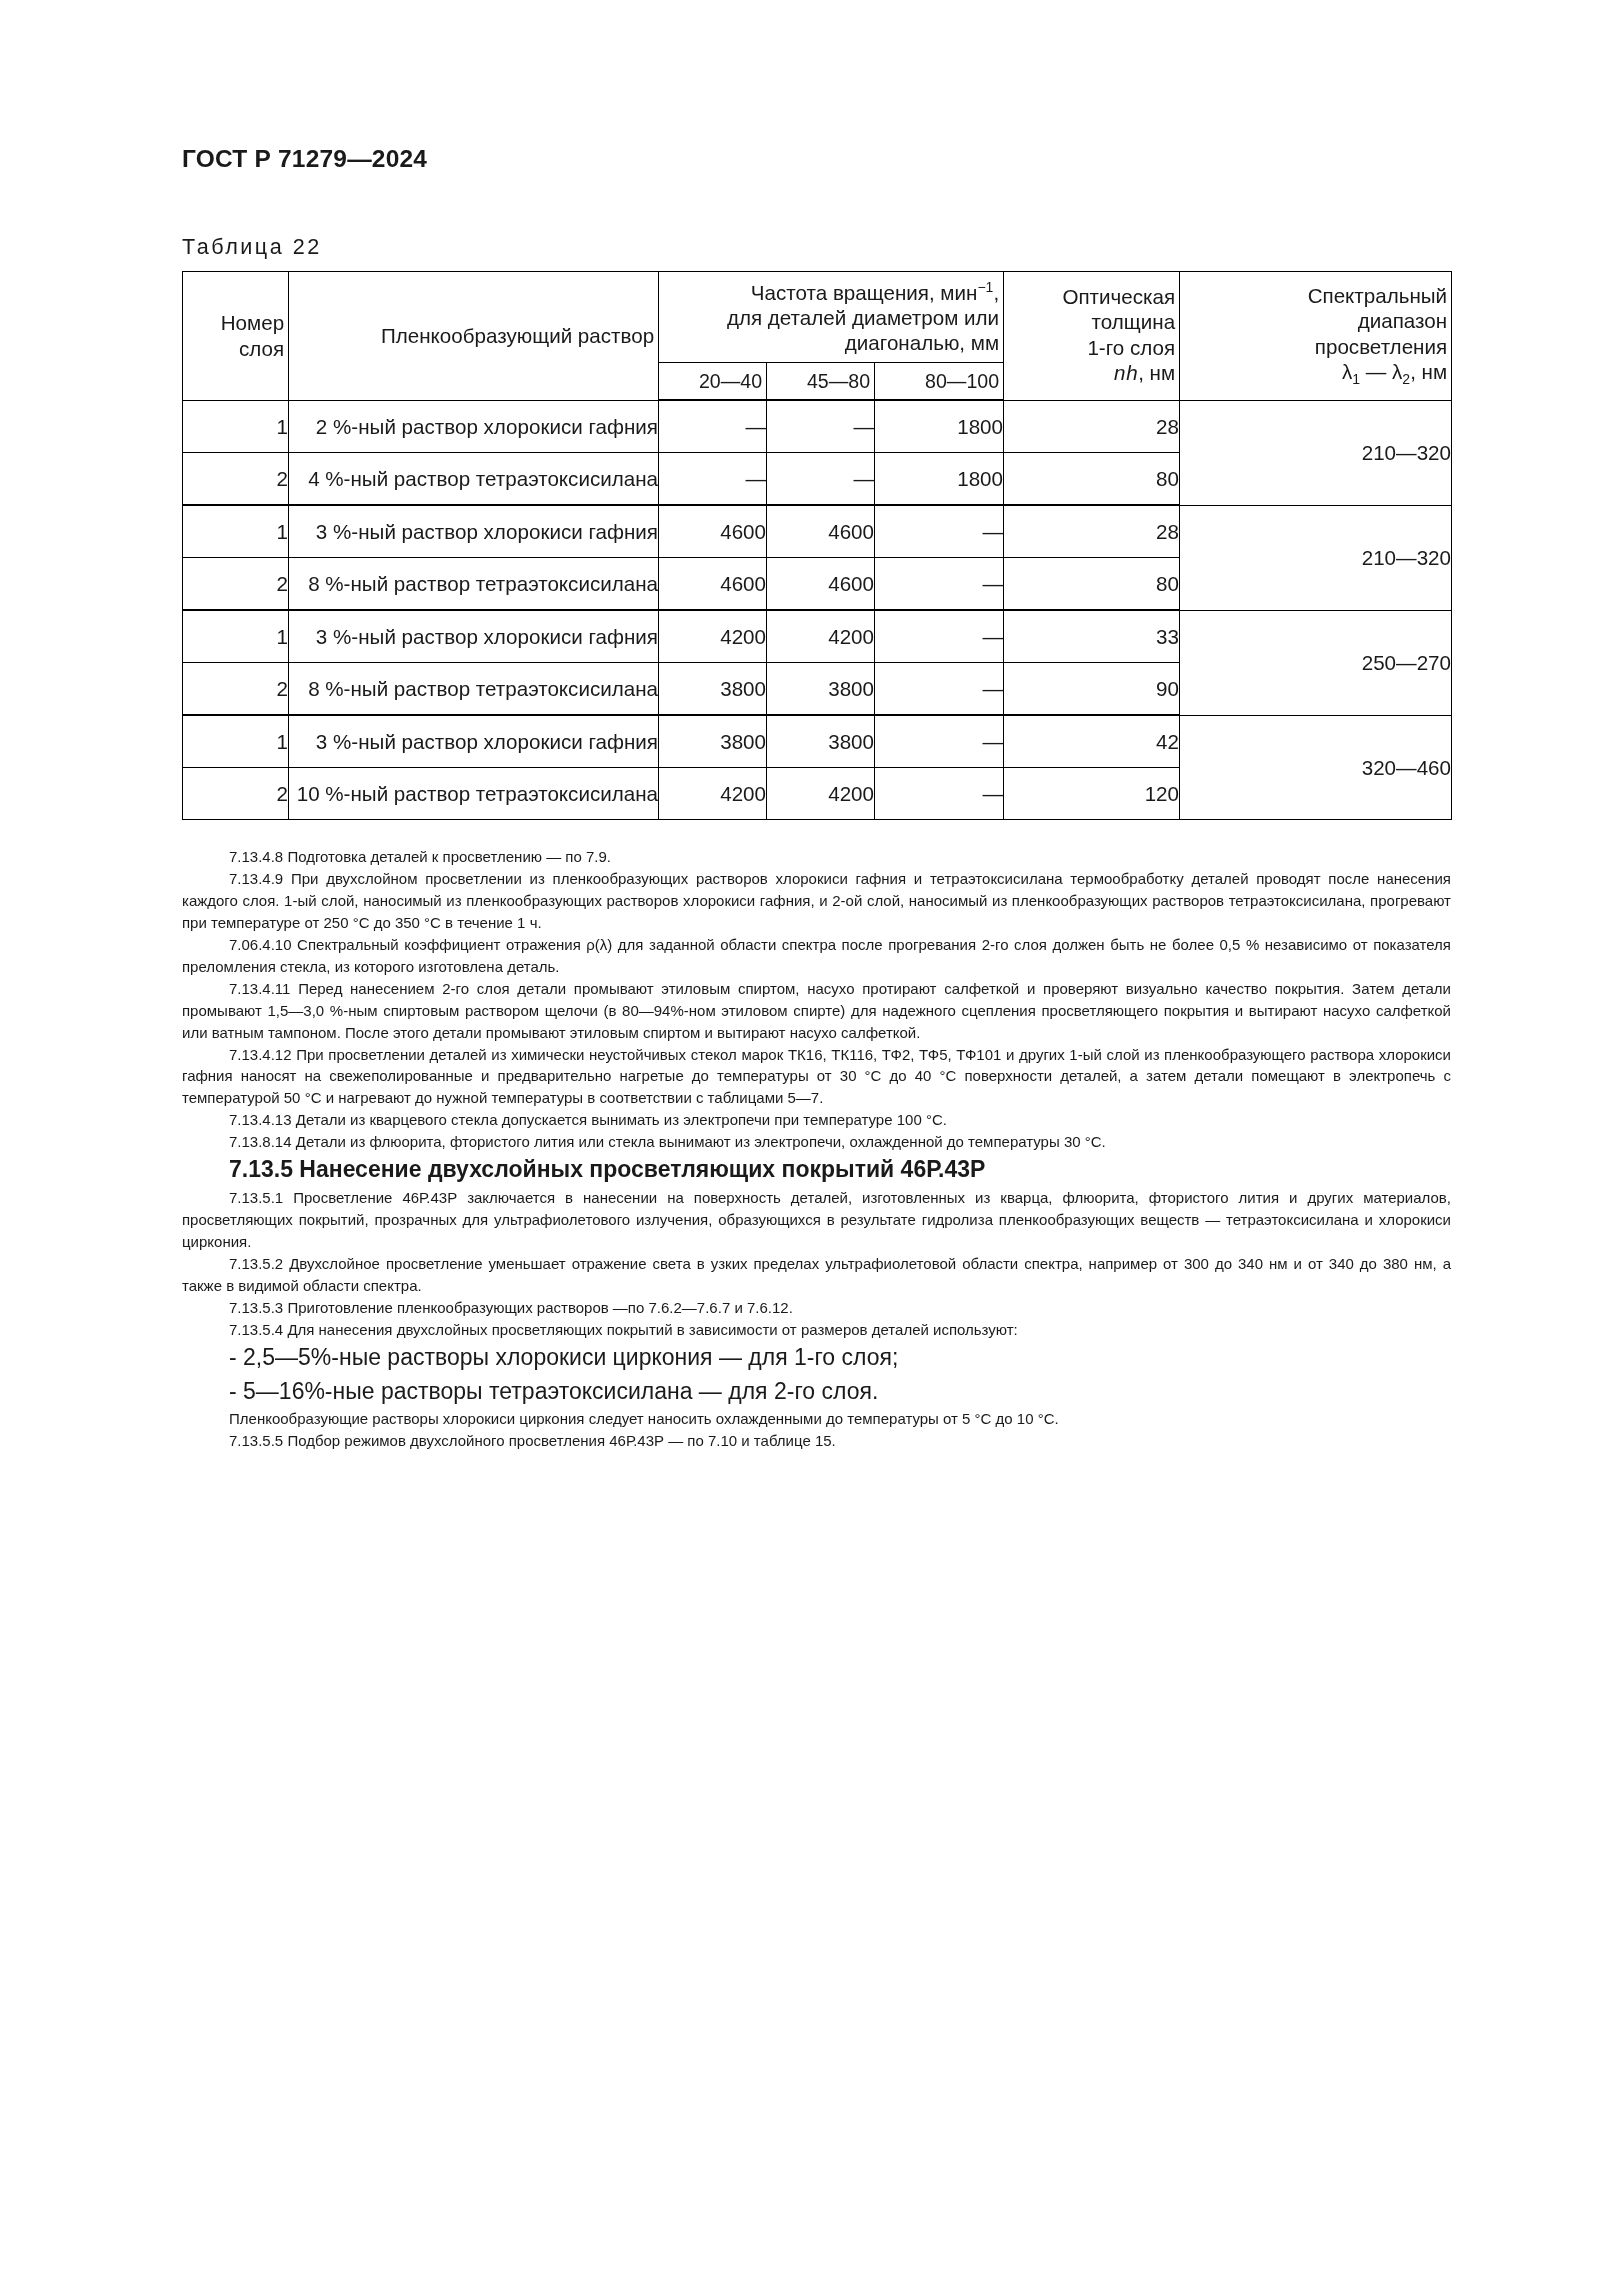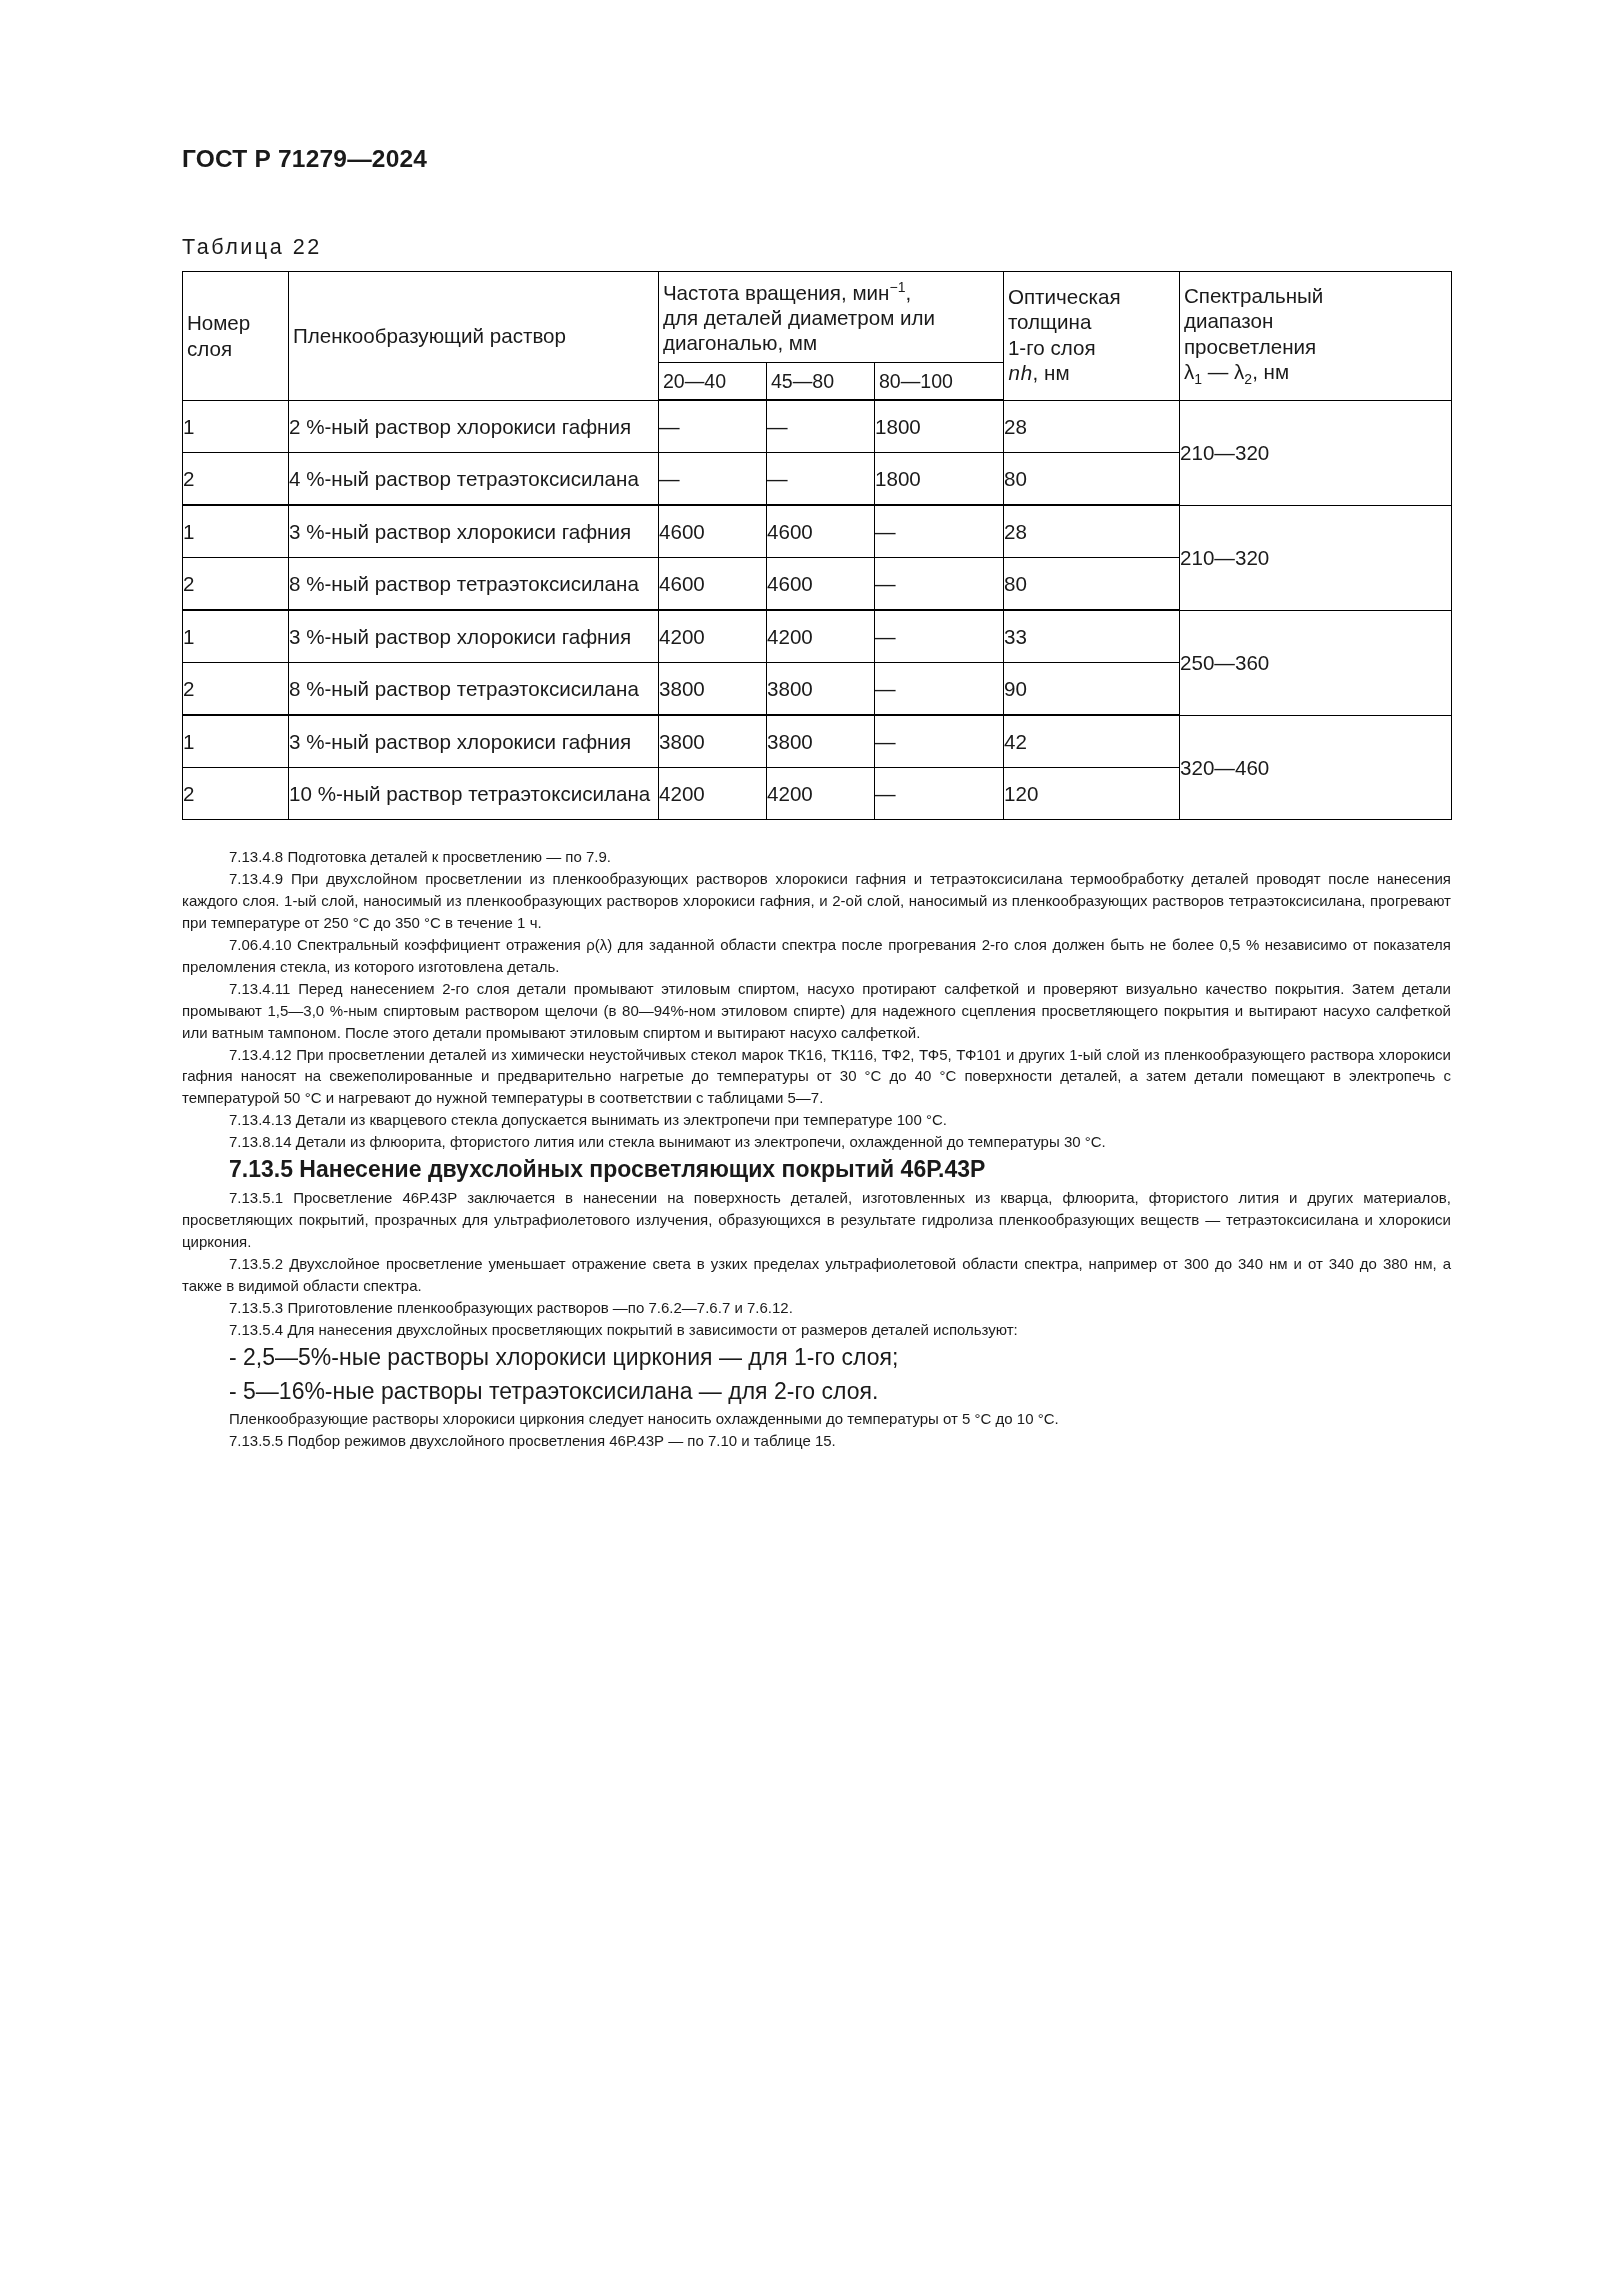--- a/index.html
+++ b/index.html
@@ -48,21 +48,21 @@
   table.gost {
     border-collapse: collapse;
     width: 1269px;
     table-layout: fixed;
     font-size: 20.6px;
   }
   table.gost th,
   table.gost td {
     border: 1.6px solid #000;
     padding: 0;
-    text-align: left;
+    text-align: right;
     vertical-align: middle;
     line-height: 1.23;
     font-weight: normal;
   }
   table.gost thead th {
     padding: 6.9px 3.9px;
   }
   .th-sub {
     padding: 5.9px 3.9px !important;
     font-size: 19.6px;
@@ -222,21 +222,21 @@
           <td class="cell">80</td>
         </tr>
 
         <tr>
           <td class="cell">1</td>
           <td class="cell solution">3 %-ный раствор хлорокиси гафния</td>
           <td class="cell">4200</td>
           <td class="cell">4200</td>
           <td class="cell">—</td>
           <td class="cell">33</td>
-          <td class="cell spectral" rowspan="2">250—360</td>
+          <td class="cell spectral" rowspan="2">250—270</td>
         </tr>
         <tr class="group-end">
           <td class="cell">2</td>
           <td class="cell solution">8 %-ный раствор тетраэтоксисилана</td>
           <td class="cell">3800</td>
           <td class="cell">3800</td>
           <td class="cell">—</td>
           <td class="cell">90</td>
         </tr>
 

